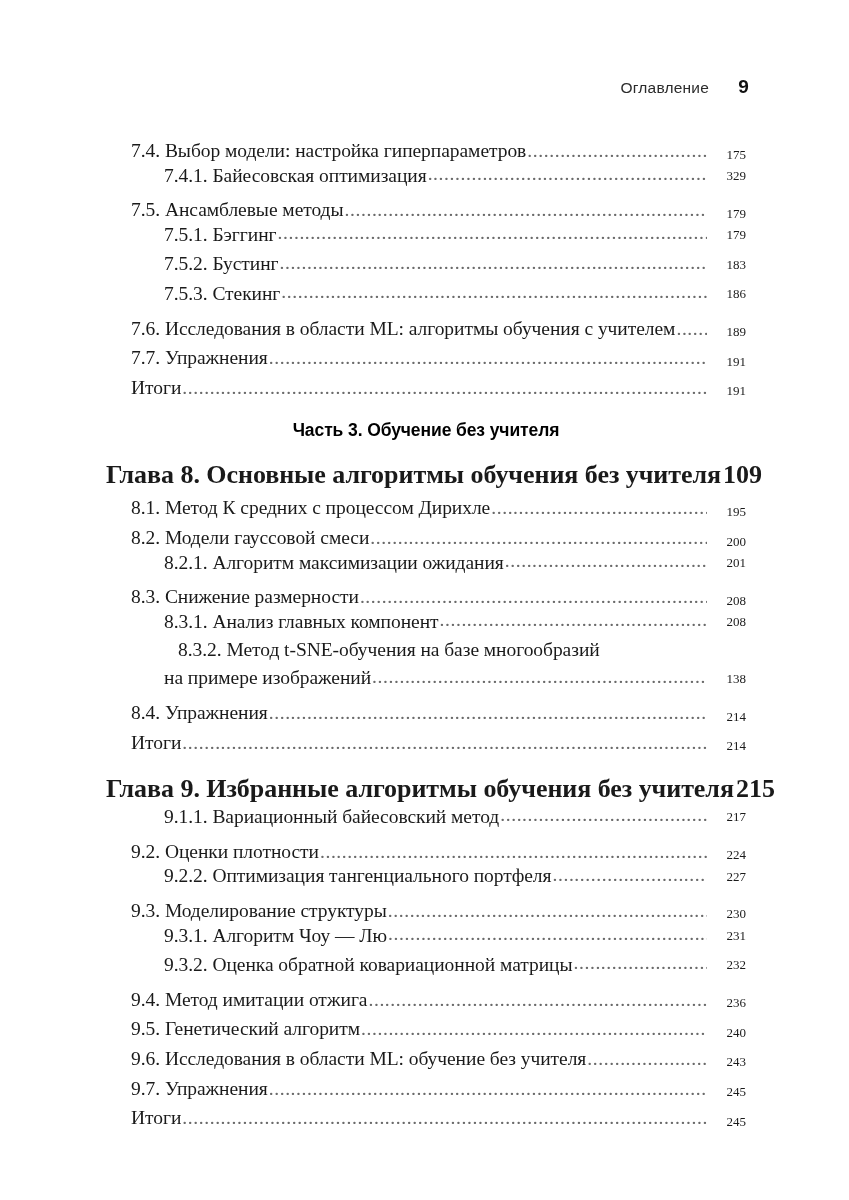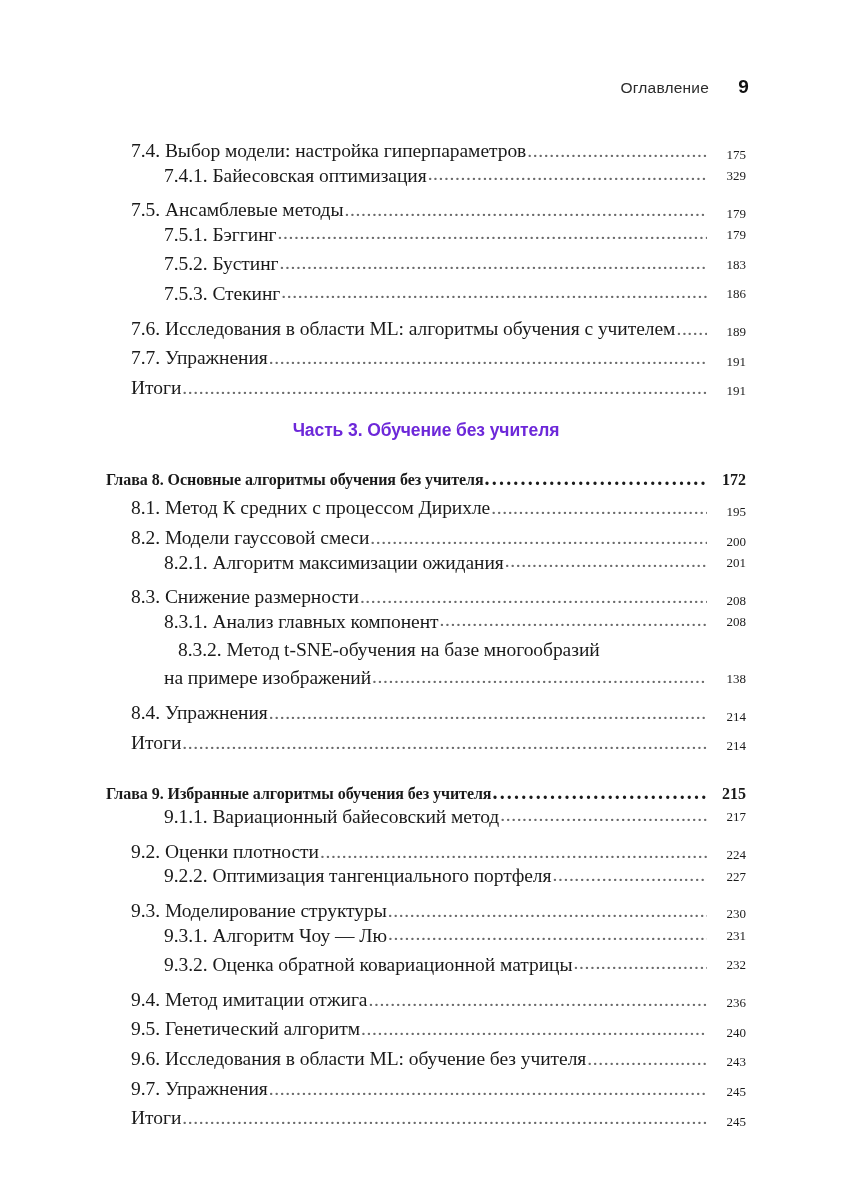--- a/index.html
+++ b/index.html
@@ -105,21 +105,21 @@
 
   
   .lvl-chapter { padding-left: 0px; }
   .lvl-2       { padding-left: 25px; }
   .lvl-3       { padding-left: 58px; align-items: center; }
 
   
   .entry.chapter .label,
   .entry.chapter .folio {
     font-weight: bold;
-    font-size: 16px;
+    font-size: 26px;
   }
   .entry.chapter {
     height: 34px;
   }
   .entry.chapter .leader::before {
     font-weight: bold;
     color: #1a1a1a;
     letter-spacing: 2.2px;
     font-size: 20px;
   }
@@ -132,21 +132,21 @@
     flex: 1 1 auto;
     margin-left: 14px;
   }
 
   
   .part-title {
     text-align: center;
     font-family: "Liberation Sans", "DejaVu Sans", sans-serif;
     font-weight: bold;
     font-size: 17.5px;
-    color: #6d28d9;
+    color: #000000;
     letter-spacing: -0.1px;
     height: 30px;
     line-height: 30px;
   }
   .spacer-before-part { height: 18px; }
   .spacer-after-part  { height: 9px; }
   .spacer-gap         { height: 16px; }
 </style>
 </head>
 <body>
@@ -202,21 +202,21 @@
         <span class="label">Итоги</span>
         <span class="leader"></span>
         <span class="folio">191</span>
       </div>
       <div class="spacer-before-part"></div>
       <div class="part-title">Часть 3. Обучение без учителя</div>
       <div class="spacer-after-part"></div>
       <div class="entry lvl-chapter chapter">
         <span class="label">Глава 8. Основные алгоритмы обучения без учителя</span>
         <span class="leader"></span>
-        <span class="folio">172</span>
+        <span class="folio">109</span>
       </div>
       <div class="entry lvl-2">
         <span class="label">8.1. Метод К средних с процессом Дирихле</span>
         <span class="leader"></span>
         <span class="folio">195</span>
       </div>
       <div class="entry lvl-2">
         <span class="label">8.2. Модели гауссовой смеси</span>
         <span class="leader"></span>
         <span class="folio">200</span>

